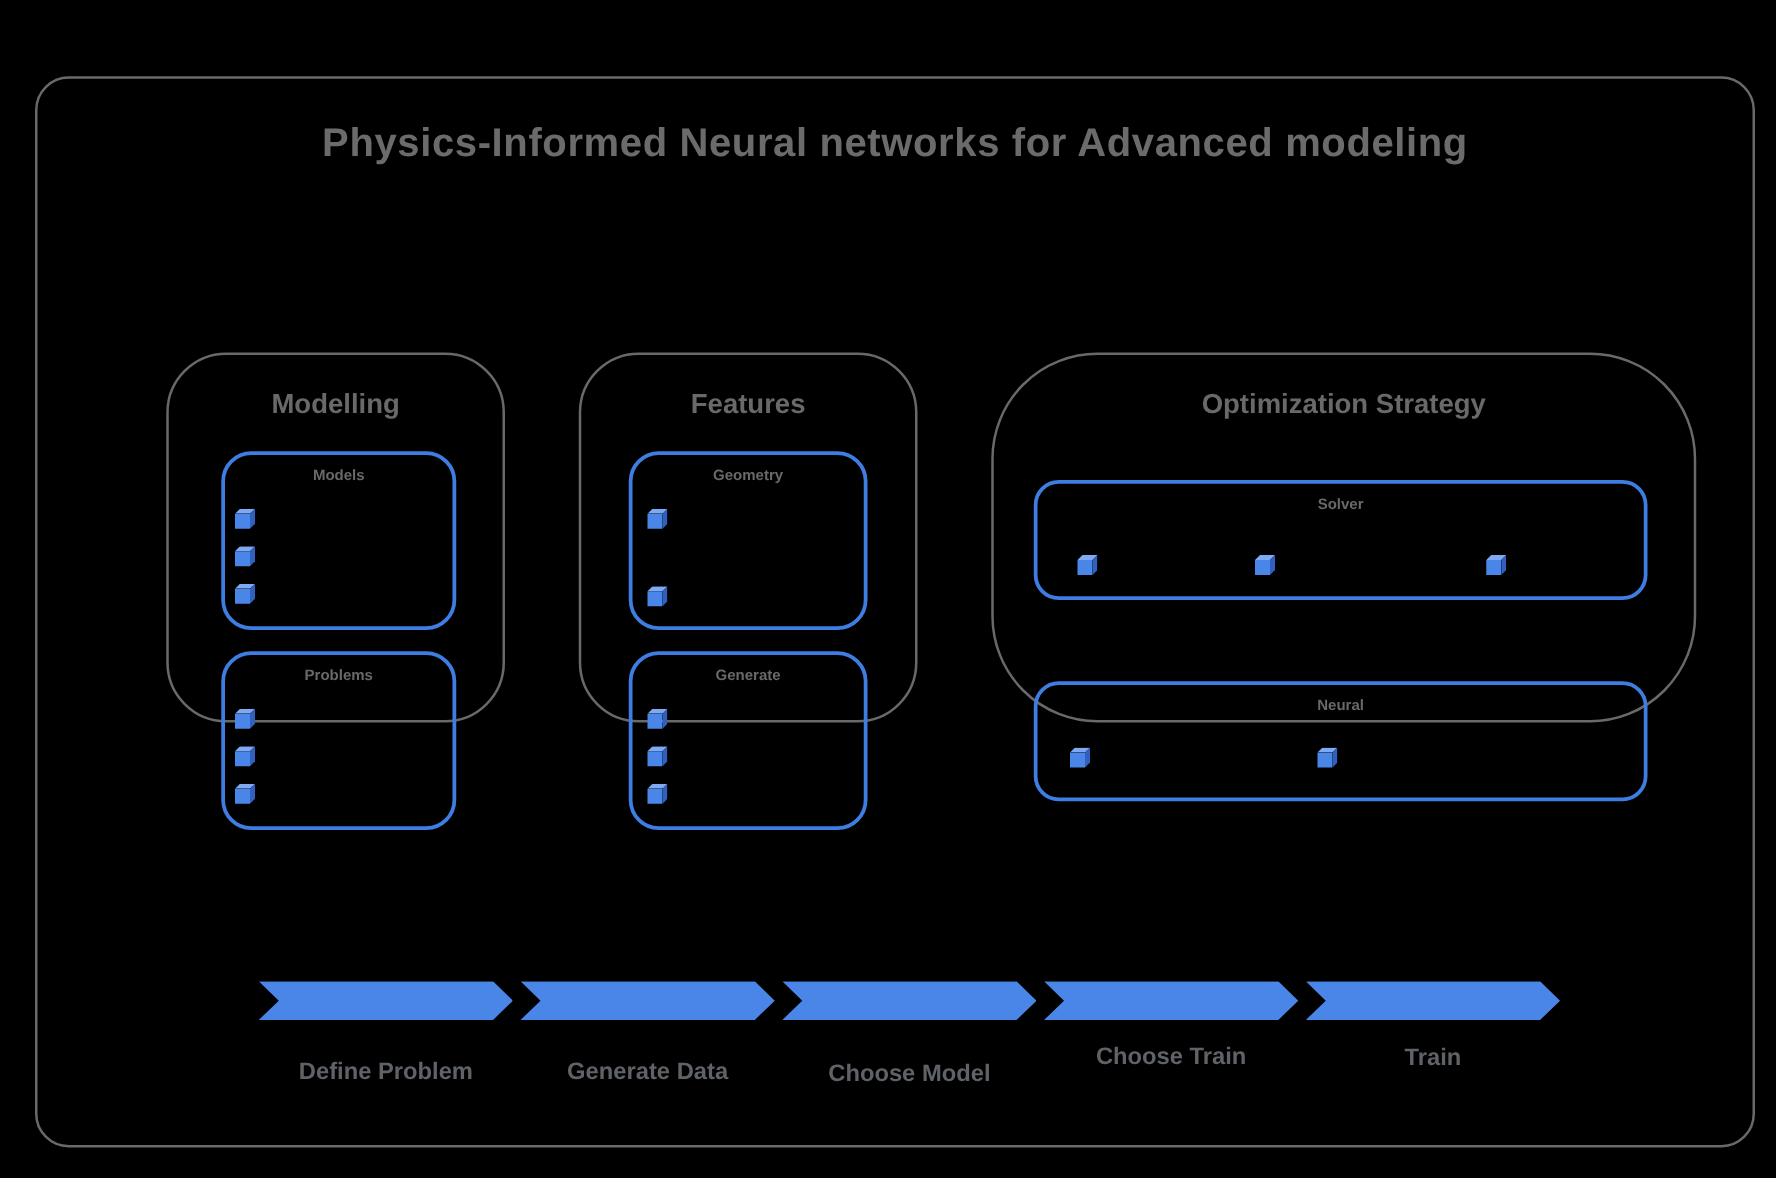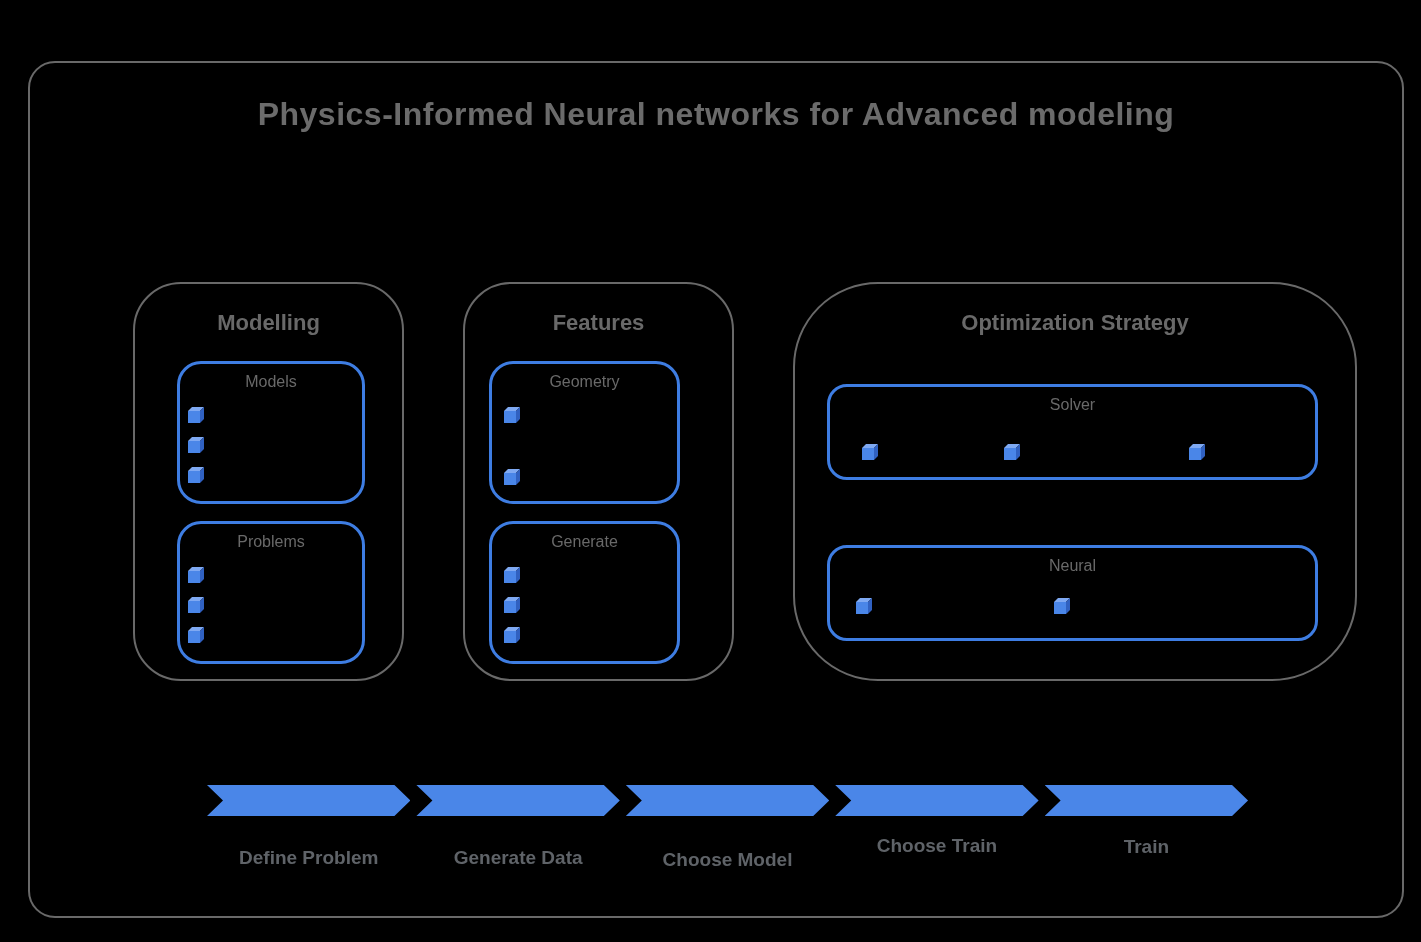--- a/index.html
+++ b/index.html
@@ -26,21 +26,21 @@
     text-align: center;
     font-size: 32px;
     font-weight: bold;
     color: #6b6b6b;
     letter-spacing: 0.5px;
   }
   
   .group {
     position: absolute;
     top: 219px;
-    height: 399px;
+    height: 296px;
     border: 2px solid #696969;
   }
   .group.modelling    { left: 103px; width: 271px; border-radius: 48px; }
   .group.features     { left: 433px; width: 271px; border-radius: 48px; }
   .group.optimization { left: 763px; width: 564px; border-radius: 85px; }
   .group-label {
     position: absolute;
     top: 26px; left: 0;
     width: 100%;
     text-align: center;
@@ -49,33 +49,33 @@
     color: #696969;
   }
   
   .subbox {
     position: absolute;
     border: 3px solid #3e7de2;
     border-radius: 24px;
     background: transparent;
   }
   .modelling .subbox { left: 42px; width: 188px; height: 143px; }
-  .features  .subbox { left: 24px; width: 191px; height: 143px; }
+  .features  .subbox { left: 38px; width: 191px; height: 143px; }
   .subbox.row1 { top: 77px; }
   .subbox.row2 { top: 237px; }
   .optimization .subbox { left: 32px; width: 491px; height: 96px; border-radius: 20px; }
   .subbox.solver  { top: 100px; }
   .subbox.trainer { top: 261px; }
   .subbox-label {
     position: absolute;
     top: 9px; left: 0;
     width: 100%;
     text-align: center;
-    font-size: 16px;
-    font-weight: normal;
+    font-size: 12px;
+    font-weight: bold;
     color: #696969;
   }
   
   .cube {
     position: relative;
     width: 12px; height: 12px;
     background: #4a86e8;
   }
   .cube::before { 
     content: "";

